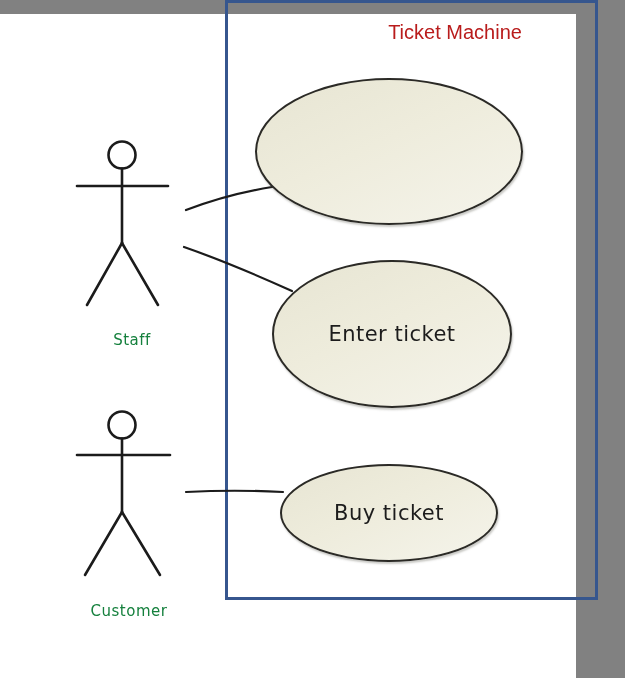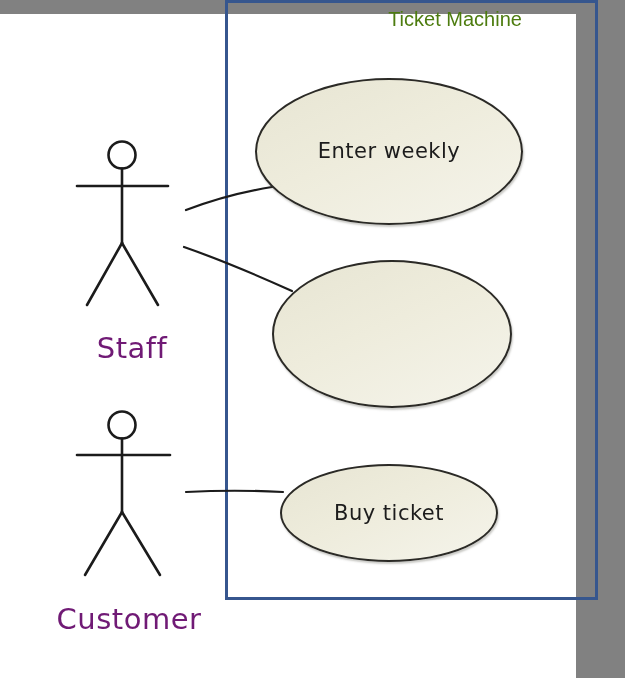--- a/index.html
+++ b/index.html
@@ -15,33 +15,33 @@
   .bar-right{
     position:absolute;left:576px;top:0;width:49px;height:678px;
     background:#818181;z-index:1;
   }
   .boundary{
     position:absolute;left:225px;top:0;width:373px;height:600px;
     border:3px solid #36568e;box-sizing:border-box;
     background:transparent;z-index:2;
   }
   .boundary-title{
-    position:absolute;left:455px;top:8px;transform:translateX(-50%);
-    font-family:"Liberation Sans",sans-serif;font-size:20px;color:#4d7c0f;
+    position:absolute;left:455px;top:21px;transform:translateX(-50%);
+    font-family:"Liberation Sans",sans-serif;font-size:20px;color:#b91c1c;
     white-space:nowrap;z-index:3;
   }
   svg.connectors{
     position:absolute;left:0;top:0;width:625px;height:678px;z-index:3;
   }
   .actor{
     position:absolute;z-index:3;
   }
   .actor-label{
     position:absolute;transform:translateX(-50%);z-index:3;
-    font-family:"DejaVu Sans",sans-serif;font-size:29px;color:#701a75;
+    font-family:"DejaVu Sans",sans-serif;font-size:15px;color:#15803d;
     white-space:nowrap;letter-spacing:.5px;
   }
   .usecase{
     position:absolute;z-index:4;border-radius:50%;
     border:2.5px solid #2b2a26;box-sizing:border-box;
     background:linear-gradient(155deg,#e7e5d3 0%,#eeecdc 45%,#f5f4eb 100%);
     box-shadow:1px 2px 2px rgba(100,100,88,.35);
     display:flex;align-items:center;justify-content:center;
   }
   .uc-label{
@@ -79,26 +79,26 @@
   <circle cx="57" cy="20" r="13.5"></circle>
   <line x1="57" y1="33.5" x2="57" y2="107"></line>
   <line x1="12" y1="50" x2="105" y2="50"></line>
   <line x1="57" y1="107" x2="20" y2="170"></line>
   <line x1="57" y1="107" x2="95" y2="170"></line>
 </svg>
 <div class="actor-label" style="left:129px;top:602px">Customer</div>
 
 <div class="usecase" style="left:255px;top:78px;width:268px;height:147px">
   <div class="uc-label">
-    <span class="uc-line">Enter weekly</span>
   </div>
 </div>
 
 <div class="usecase" style="left:272px;top:260px;width:240px;height:148px">
   <div class="uc-label">
+    <span class="uc-line">Enter ticket</span>
   </div>
 </div>
 
 <div class="usecase" style="left:280px;top:464px;width:218px;height:98px">
   <div class="uc-label">
     <span class="uc-line">Buy ticket</span>
 
   </div>
 </div>
 

